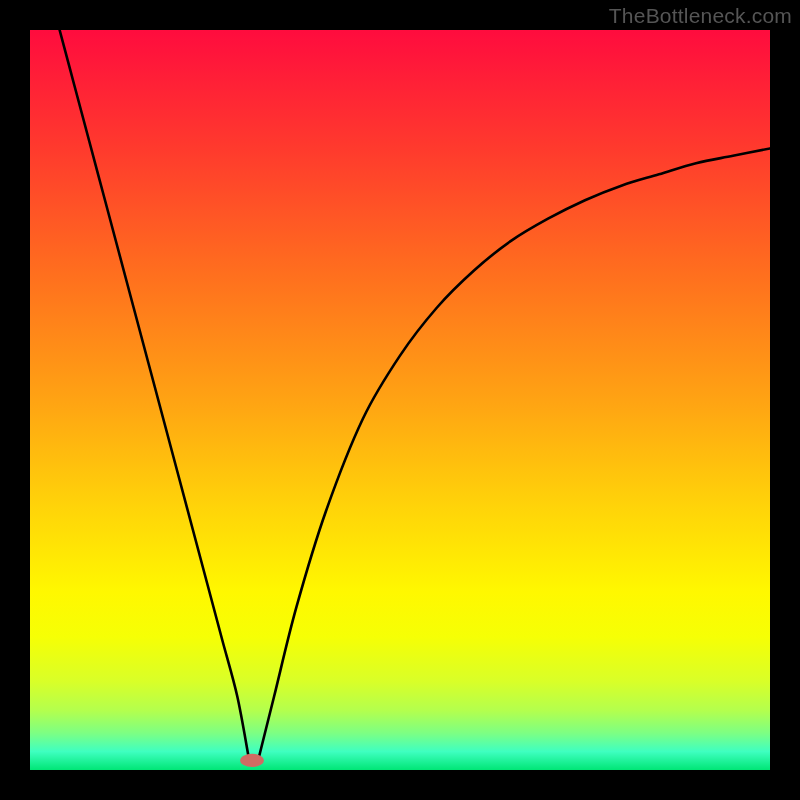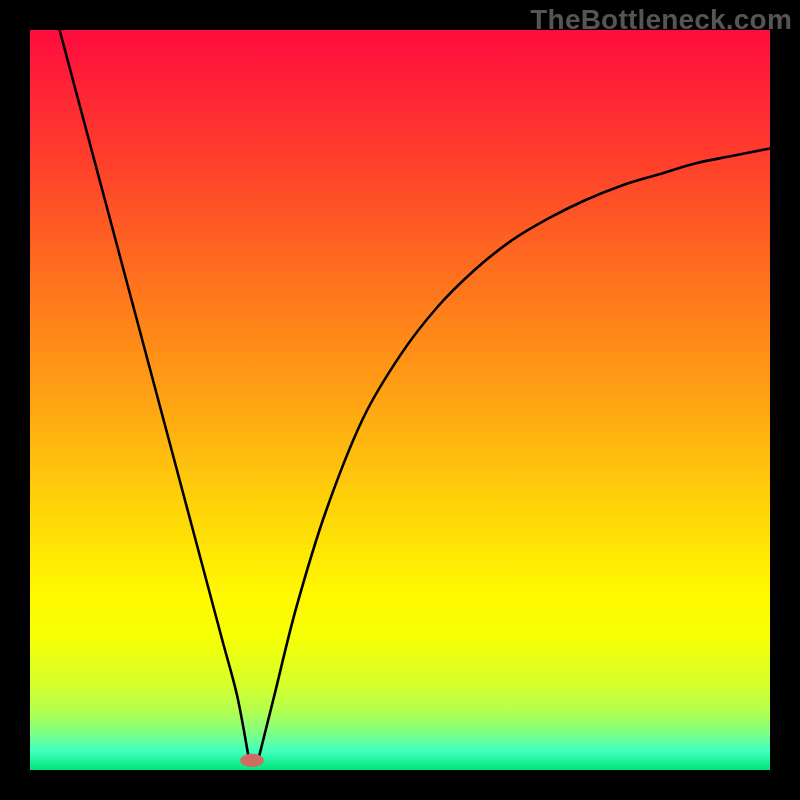--- a/index.html
+++ b/index.html
@@ -23,22 +23,22 @@
     top: 30px;
     width: 740px;
     height: 740px;
     overflow: hidden;
   }
   .attribution {
     position: absolute;
     top: 4px;
     right: 8px;
     color: #555;
-    font-size: 28px;
-    font-weight: 700;
+    font-size: 21px;
+    font-weight: 400;
     letter-spacing: 0.2px;
     user-select: none;
   }
   svg { display: block; }
 </style>
 </head>
 <body>
 
 <div class="frame">
   <div class="attribution">TheBottleneck.com</div>

